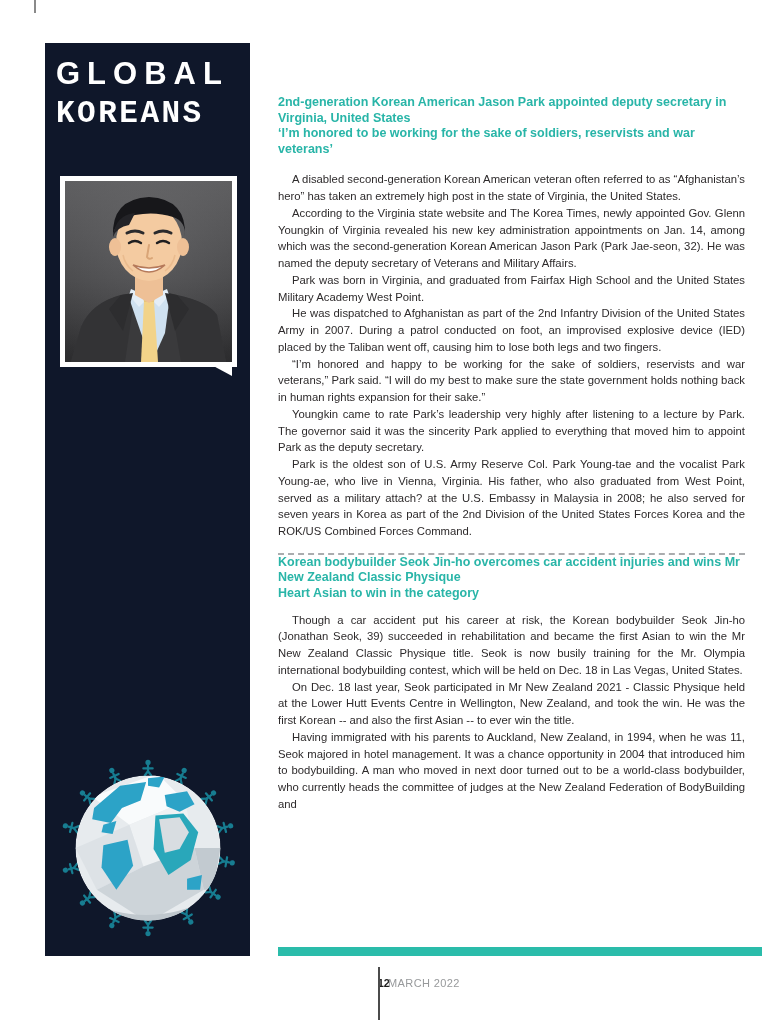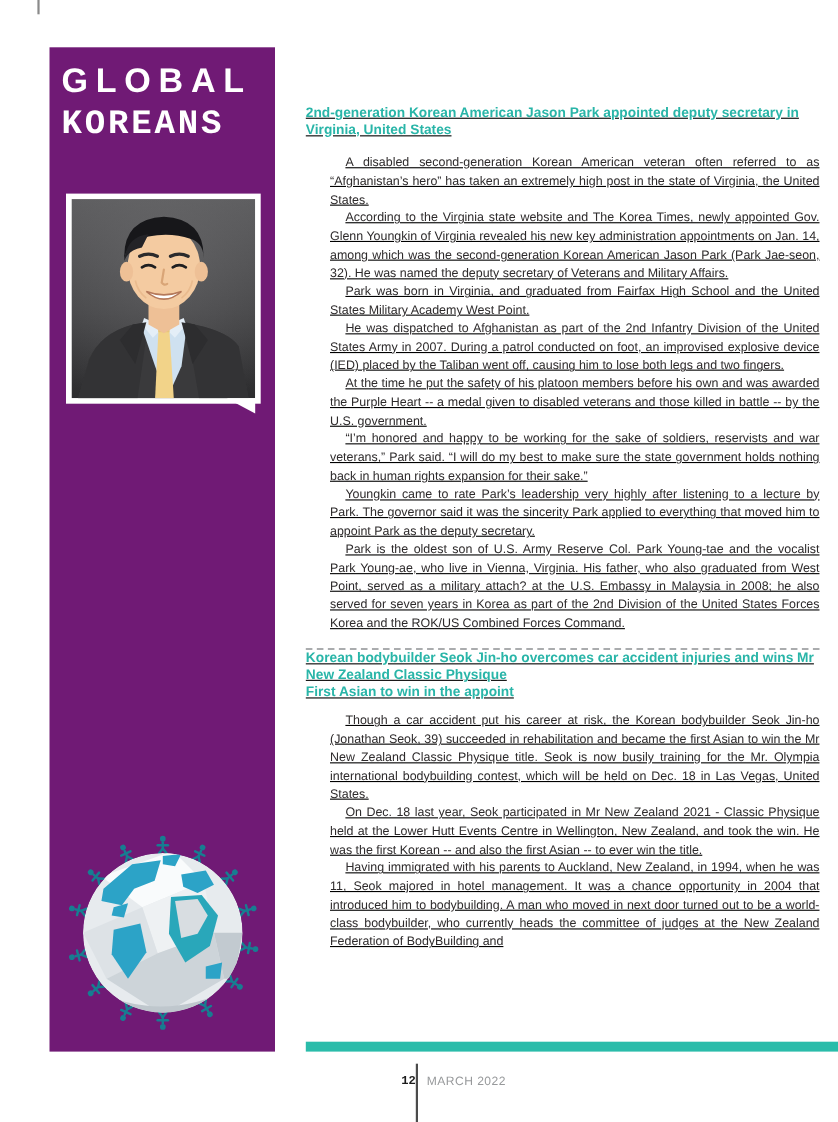--- a/index.html
+++ b/index.html
@@ -5,52 +5,52 @@
   html,body{margin:0;padding:0;background:#ffffff;}
   body{width:762px;height:1020px;position:relative;overflow:hidden;
        font-family:"Liberation Sans","DejaVu Sans",sans-serif;
        -webkit-font-smoothing:antialiased;}
   .page{position:absolute;inset:0;background:#fff;}
 
   
   .crop-mark{position:absolute;left:34px;top:0;width:2px;height:13px;background:#8a8a8a;}
 
   
-  .sidebar{position:absolute;left:45px;top:43px;width:205px;height:913px;background:#701a75;}
+  .sidebar{position:absolute;left:45px;top:43px;width:205px;height:913px;background:#0f172a;}
   .section-title{margin:0;padding:11px 0 0 11px;color:#fff;font-weight:bold;}
   .section-title span{display:block;font-size:31px;line-height:40px;}
   .st-l1{letter-spacing:7px;}
   .st-l2{letter-spacing:2.5px;font-family:Liberation Mono, monospace;}
 
   .photo-frame{position:absolute;left:15px;top:133px;width:167px;height:181px;
                background:#fff;padding:5px;}
   .photo-frame svg{display:block;width:167px;height:181px;}
   .photo-tail{position:absolute;right:5px;bottom:-9px;width:0;height:0;
               border-top:14px solid #fff;border-left:26px solid transparent;}
 
   .globe{position:absolute;left:10px;top:715px;width:186px;height:180px;}
 
   
-  .content{position:absolute;left:278px;top:95px;width:467px;text-decoration:underline;}
+  .content{position:absolute;left:278px;top:95px;width:467px;}
   .art-header{margin:0;}
   .art-header h2,.art-header h3{margin:0;font-size:12.5px;line-height:15.6px;
                font-weight:bold;color:#29b5a8;}
   .body p{margin:0;font-size:11.3px;line-height:16.75px;color:#2d2a2b;
           text-align:justify;text-indent:14px;}
-  .body{margin-top:14px;margin-left:22px;}
+  .body{margin-top:14px;}
   .divider{border:none;border-top:2px dashed #aaacae;margin:13px 0 0 0;height:0;}
   .art2-header{}
   .body2{margin-top:10px;}
 
   
   .accent-bar{position:absolute;left:278px;top:947px;width:484px;height:9px;background:#2abcaa;}
 
   
-  .page-num{position:absolute;left:344px;top:977px;width:34px;text-align:right;
-            font-size:11px;font-weight:bold;color:#1c1c1c;font-family:Liberation Mono, monospace;}
+  .page-num{position:absolute;left:356px;top:977px;width:34px;text-align:right;
+            font-size:11px;font-weight:bold;color:#1c1c1c;}
   .footer-vline{position:absolute;left:378px;top:967px;width:2px;height:53px;background:#4b4b4b;}
   .issue{position:absolute;left:388px;top:977px;font-size:11px;color:#97999b;letter-spacing:0.4px;}
 </style>
 </head>
 <body>
 
 <div class="page">
 
   <div class="crop-mark"></div>
 
@@ -170,38 +170,38 @@
 
         <path d="M30,150 Q100,185 170,148 L170,175 L30,175 Z" fill="#bfc7cd"></path>
       </g>
     </svg>
   </aside>
 
   <main class="content">
 
     <header class="art-header">
       <h2>2nd-generation Korean American Jason Park appointed deputy secretary in Virginia, United States</h2>
+      <h3>‘I’m honored to be working for the sake of soldiers, reservists and war veterans’</h3>
     </header>
 
     <div class="body">
       <p>A disabled second-generation Korean American veteran often referred to as “Afghanistan’s hero” has taken an extremely high post in the state of Virginia, the United States.</p>
       <p>According to the Virginia state website and The Korea Times, newly appointed Gov. Glenn Youngkin of Virginia revealed his new key administration appointments on Jan. 14, among which was the second-generation Korean American Jason Park (Park Jae-seon, 32). He was named the deputy secretary of Veterans and Military Affairs.</p>
       <p>Park was born in Virginia, and graduated from Fairfax High School and the United States Military Academy West Point.</p>
       <p>He was dispatched to Afghanistan as part of the 2nd Infantry Division of the United States Army in 2007. During a patrol conducted on foot, an improvised explosive device (IED) placed by the Taliban went off, causing him to lose both legs and two fingers.</p>
-      <p>At the time he put the safety of his platoon members before his own and was awarded the Purple Heart -- a medal given to disabled veterans and those killed in battle -- by the U.S. government.</p>
       <p>“I’m honored and happy to be working for the sake of soldiers, reservists and war veterans,” Park said. “I will do my best to make sure the state government holds nothing back in human rights expansion for their sake.”</p>
       <p>Youngkin came to rate Park’s leadership very highly after listening to a lecture by Park. The governor said it was the sincerity Park applied to everything that moved him to appoint Park as the deputy secretary.</p>
       <p>Park is the oldest son of U.S. Army Reserve Col. Park Young-tae and the vocalist Park Young-ae, who live in Vienna, Virginia. His father, who also graduated from West Point, served as a military attach? at the U.S. Embassy in Malaysia in 2008; he also served for seven years in Korea as part of the 2nd Division of the United States Forces Korea and the ROK/US Combined Forces Command.</p>
     </div>
 
     <hr class="divider">
 
     <header class="art-header art2-header">
       <h2>Korean bodybuilder Seok Jin-ho overcomes car accident injuries and wins Mr New Zealand Classic Physique</h2>
-      <h3>First Asian to win in the appoint</h3>
+      <h3>Heart Asian to win in the category</h3>
     </header>
 
     <div class="body body2">
       <p>Though a car accident put his career at risk, the Korean bodybuilder Seok Jin-ho (Jonathan Seok, 39) succeeded in rehabilitation and became the first Asian to win the Mr New Zealand Classic Physique title. Seok is now busily training for the Mr. Olympia international bodybuilding contest, which will be held on Dec. 18 in Las Vegas, United States.</p>
       <p>On Dec. 18 last year, Seok participated in Mr New Zealand 2021 - Classic Physique held at the Lower Hutt Events Centre in Wellington, New Zealand, and took the win. He was the first Korean -- and also the first Asian -- to ever win the title.</p>
       <p>Having immigrated with his parents to Auckland, New Zealand, in 1994, when he was 11, Seok majored in hotel management. It was a chance opportunity in 2004 that introduced him to bodybuilding. A man who moved in next door turned out to be a world-class bodybuilder, who currently heads the committee of judges at the New Zealand Federation of BodyBuilding and</p>
     </div>
 
   </main>
 

